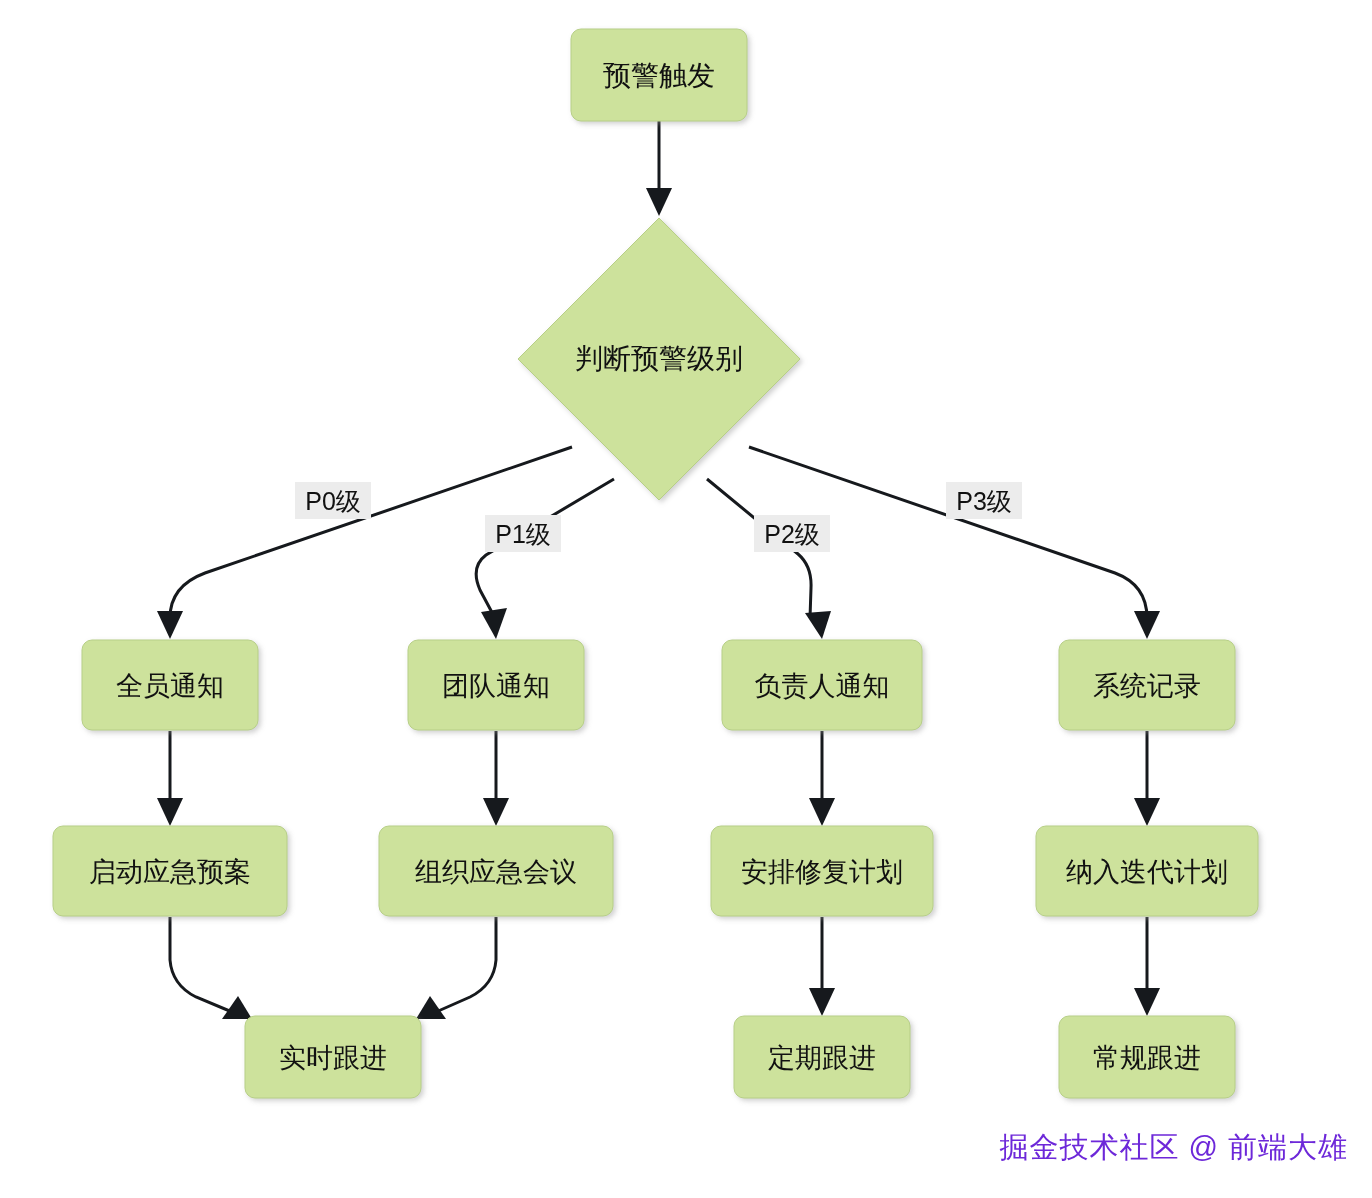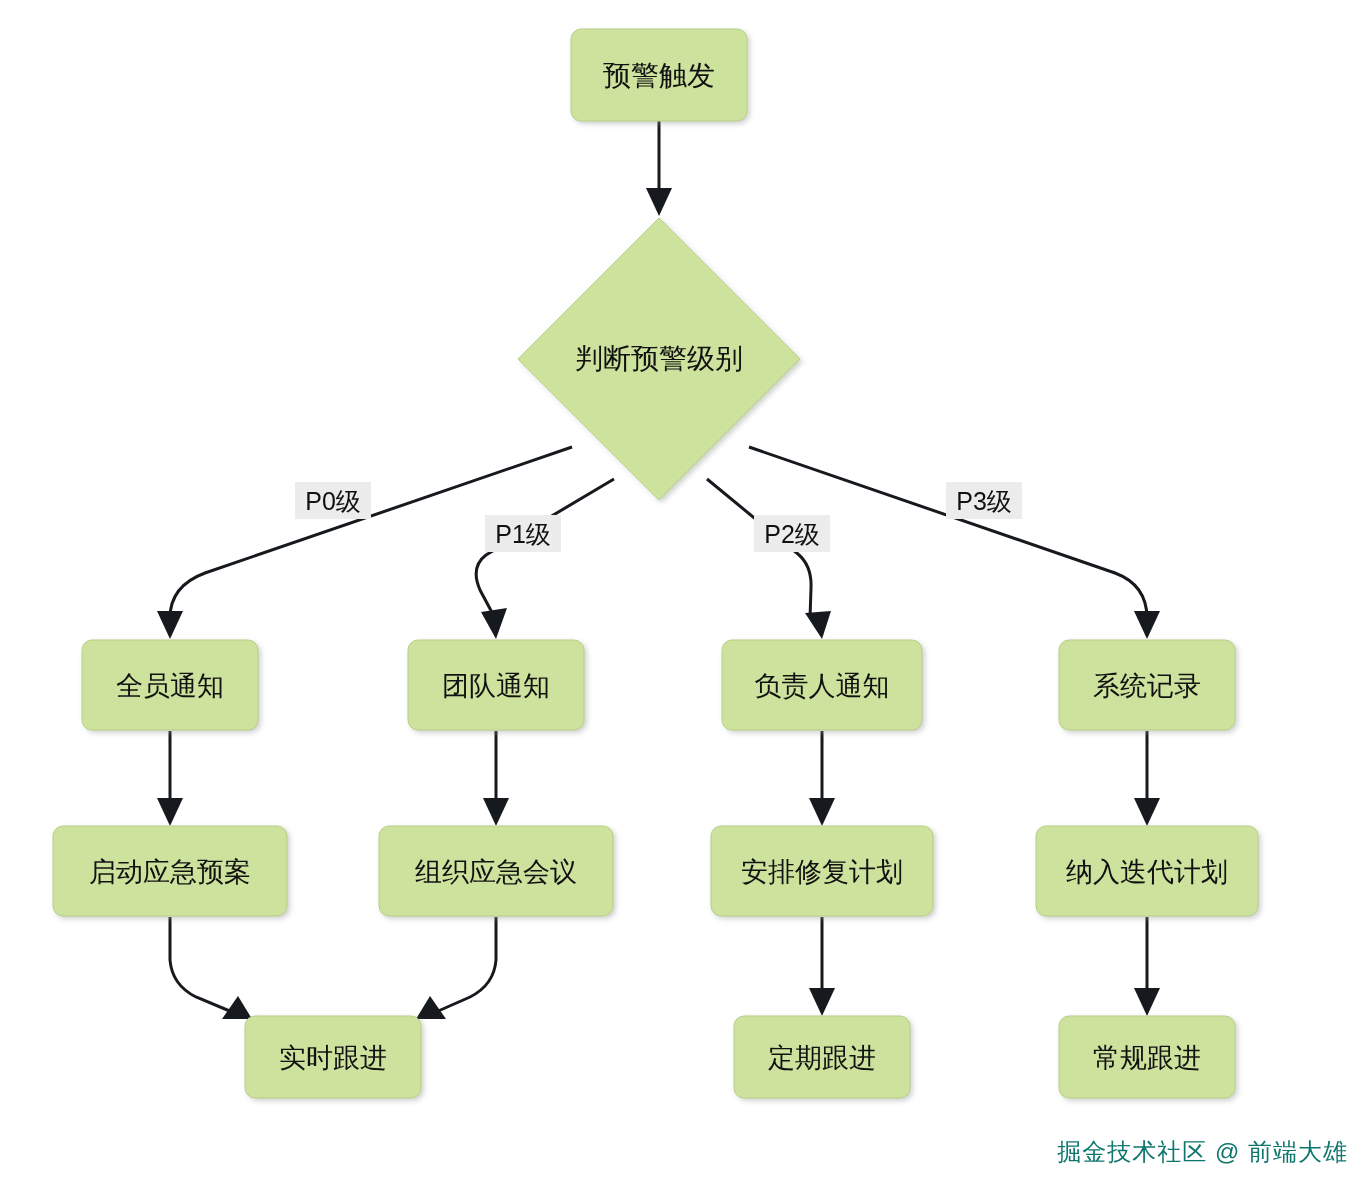--- a/index.html
+++ b/index.html
@@ -61,22 +61,22 @@
     font-size: 25px;
     fill: #111111;
     text-anchor: middle;
     dominant-baseline: central;
   }
   .watermark {
     position: absolute;
     right: 24px;
     bottom: 30px;
     font-family: "Liberation Sans", "DejaVu Sans", sans-serif;
-    font-size: 24px;
-    color: #0f766e;
+    font-size: 29px;
+    color: #6d28d9;
     letter-spacing: 1px;
     white-space: nowrap;
     user-select: none;
   }
 </style>
 </head>
 <body>
 
 <svg id="flow-canvas" viewBox="0 0 1372 1198">
   <defs>

